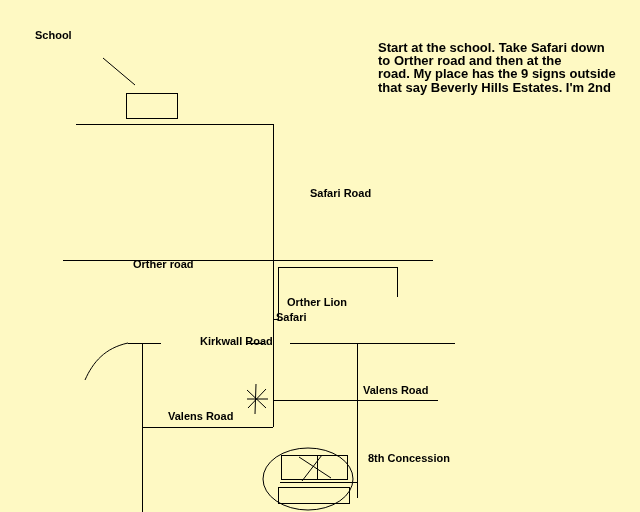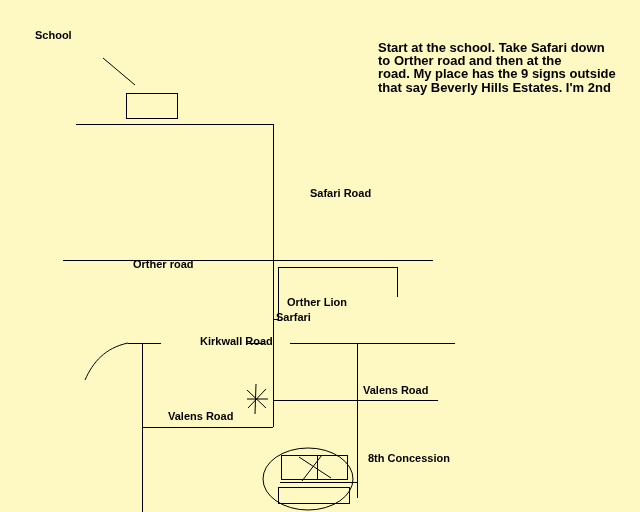--- a/index.html
+++ b/index.html
@@ -94,21 +94,21 @@
     <div>to Orther road and then at the</div>
     <div>road. My place has the 9 signs outside</div>
     <div>that say Beverly Hills Estates. I'm 2nd</div>
   </div>
 
   <div class="lbl" style="left:270px; top:187px;margin-left:40px;">Safari Road</div>
 
   <div class="lbl" style="left:133px; top:242px;margin-top:16px;">Orther road</div>
 
   <div class="lbl" style="left:287px; top:296px;">Orther Lion</div>
-  <div class="lbl" style="left:276px; top:311px;">Sarfari</div>
+  <div class="lbl" style="left:276px; top:311px;">Safari</div>
 
   <div class="lbl" style="left:162px; top:335px;padding-left:38px;">Kirkwall Road</div>
 
   <div class="lbl" style="left:168px; top:410px;">Valens Road</div>
 
   <div class="lbl" style="left:363px; top:384px;">Valens Road</div>
 
   <div class="lbl" style="left:368px; top:452px;">8th Concession</div>
 
 </div>

